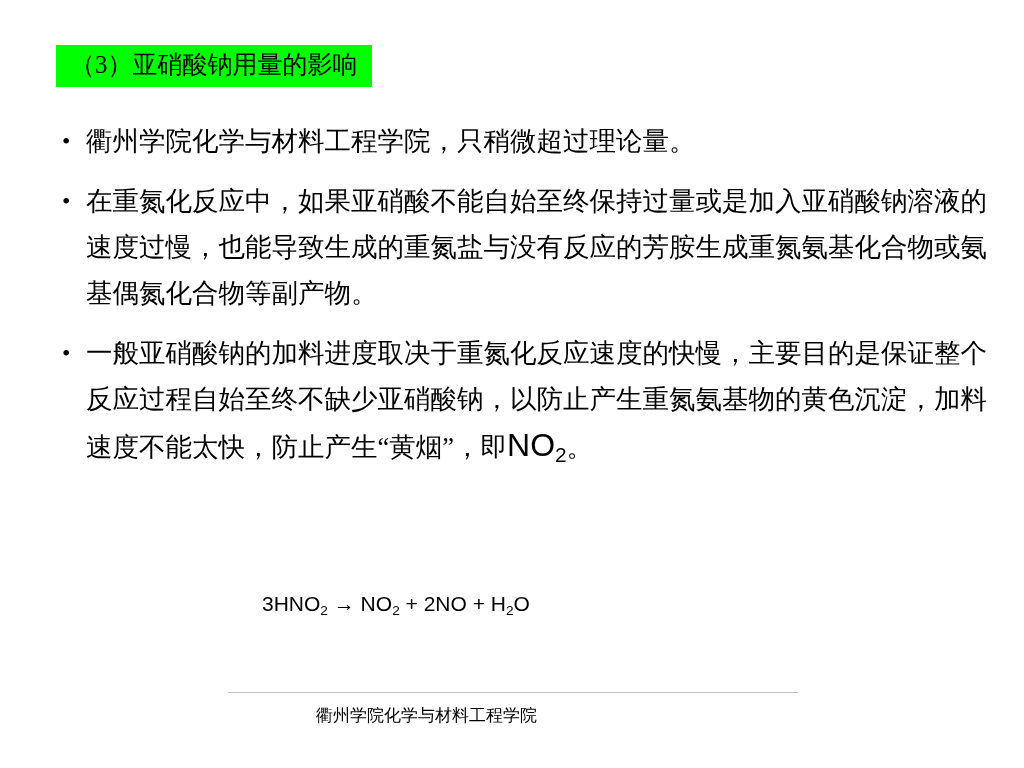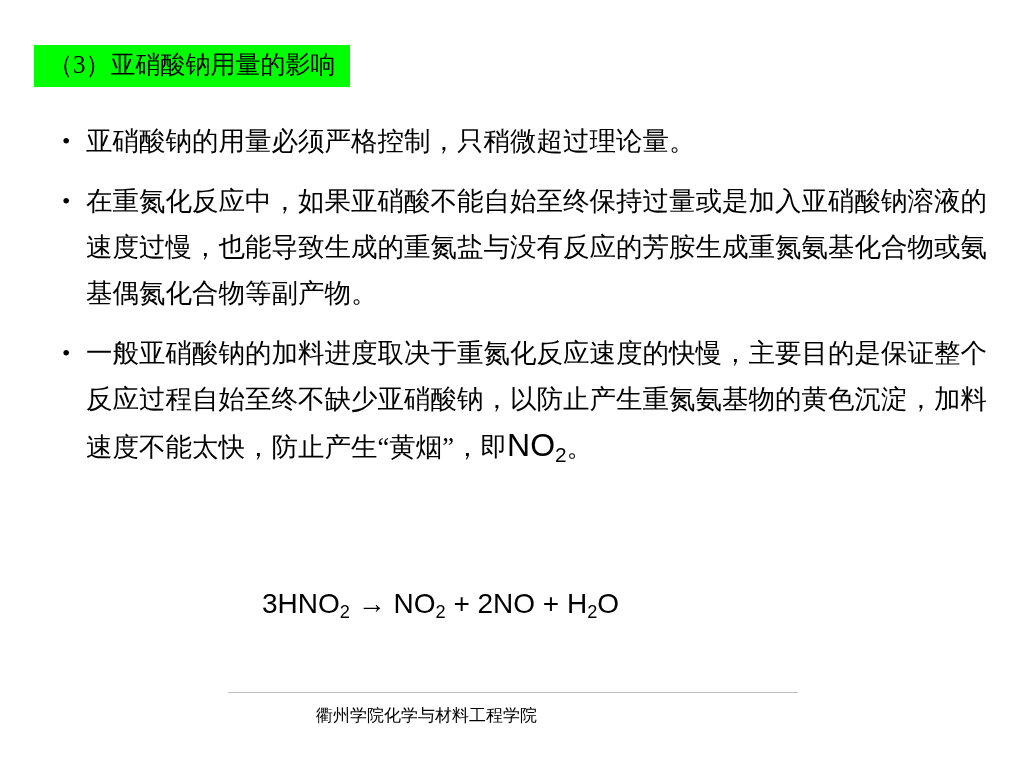--- a/index.html
+++ b/index.html
@@ -17,21 +17,21 @@
   }
   .slide {
     position: absolute;
     left: 0; top: 0;
     width: 1024px;
     height: 768px;
     background: #ffffff;
   }
   .title-band {
     position: absolute;
-    left: 34px;
+    left: 56px;
     top: 45px;
     background: #00ff00;
     padding: 6px 14px 8px 14px;
     font-size: 25px;
     line-height: 1.1;
     font-family: "Liberation Serif", serif;
     font-weight: normal;
     white-space: nowrap;
   }
   .bullets {
@@ -69,21 +69,21 @@
   }
   sub {
     font-size: 0.65em;
     vertical-align: -0.28em;
   }
   .equations {
     position: absolute;
     left: 262px;
     top: 585px;
     font-family: "Liberation Sans", sans-serif;
-    font-size: 28px;
+    font-size: 21px;
     line-height: 38px;
   }
   .eq-line {
     white-space: nowrap;
   }
   .footer-rule {
     position: absolute;
     left: 228px;
     top: 692px;
     width: 570px;
@@ -105,21 +105,21 @@
 <body>
 
 <div class="slide">
 
   <div class="title-band">（3）亚硝酸钠用量的影响</div>
 
   <div class="bullets">
 
     <div class="bullet">
       <span class="bullet-dot">•</span>
-      <span class="bullet-text">亚硝酸钠的用量必须严格控制，只稍微超过理论量。</span>
+      <span class="bullet-text">衢州学院化学与材料工程学院，只稍微超过理论量。</span>
     </div>
 
     <div class="bullet">
       <span class="bullet-dot">•</span>
       <span class="bullet-text">在重氮化反应中，如果亚硝酸不能自始至终保持过量或是加入亚硝酸钠溶液的速度过慢，也能导致生成的重氮盐与没有反应的芳胺生成重氮氨基化合物或氨基偶氮化合物等副产物。</span>
     </div>
 
     <div class="bullet">
       <span class="bullet-dot">•</span>
       <span class="bullet-text">一般亚硝酸钠的加料进度取决于重氮化反应速度的快慢，主要目的是保证整个反应过程自始至终不缺少亚硝酸钠，以防止产生重氮氨基物的黄色沉淀，加料速度不能太快，防止产生“黄烟”，即<span class="latin">NO<sub>2</sub></span>。</span>

